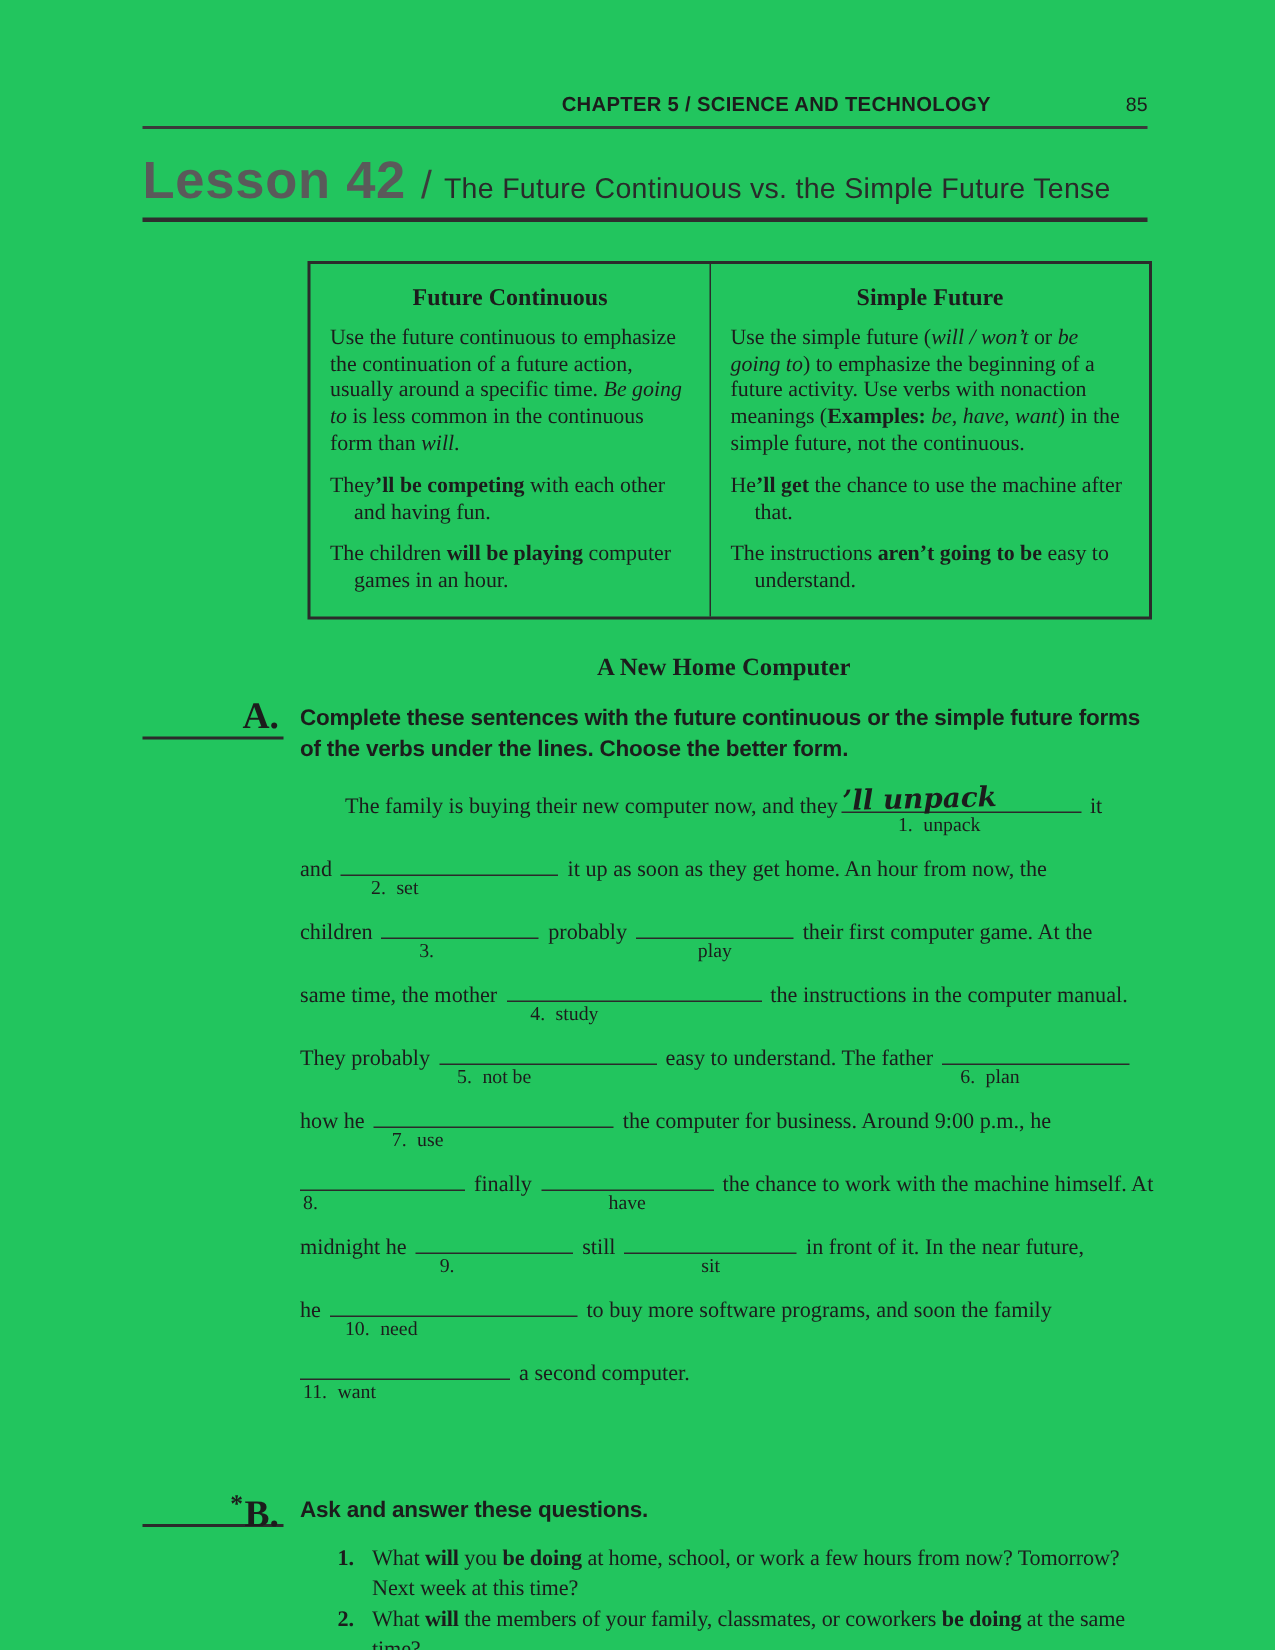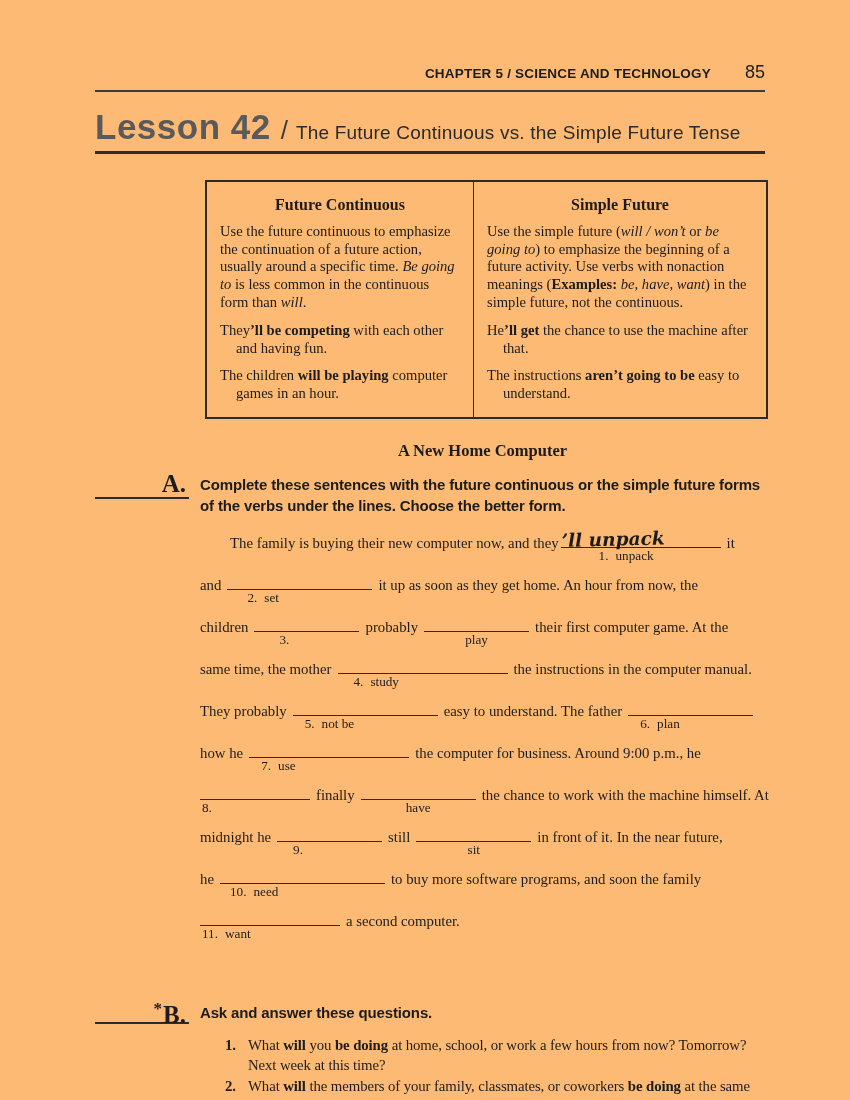--- a/index.html
+++ b/index.html
@@ -1,24 +1,24 @@
 <!DOCTYPE html>
 <html><head>
 <meta charset="utf-8">
 <style>
   html,body{margin:0;padding:0;background:#e8e8e8;}
-  .page{position:relative;width:850px;height:1100px;background:#fdba74;color:#1c1c1c;
+  .page{position:relative;width:850px;height:1100px;background:#22c55e;color:#1c1c1c;
         font-family:"Liberation Serif",serif;overflow:hidden;margin:0 auto;}
   .content{padding:62px 85px 0 95px;}
 
   
   .hdr-row{display:flex;justify-content:flex-end;align-items:baseline;
            font-family:"Liberation Sans",sans-serif;}
   .hdr-chapter{font-weight:bold;font-size:13.5px;letter-spacing:.2px;}
-  .hdr-page{font-size:18px;margin-left:34px;}
+  .hdr-page{font-size:13px;margin-left:90px;}
   .hdr-rule{border:0;border-top:2px solid #3a3a3a;margin:7px 0 0 0;}
 
   
   .lesson-row{margin-top:15px;font-family:"Liberation Sans",sans-serif;
               display:flex;align-items:baseline;white-space:nowrap;}
   .lesson-num{font-size:35px;font-weight:bold;color:#5a5a5a;letter-spacing:.5px;}
   .lesson-slash{font-size:26px;font-weight:normal;color:#3c3c3c;margin:0 8px 0 10px;}
   .lesson-title{font-size:19px;font-weight:normal;color:#2a2a2a;letter-spacing:.2px;}
   .lesson-rule{border:0;border-top:3px solid #2e2e2e;margin:4px 0 0 0;}
 

